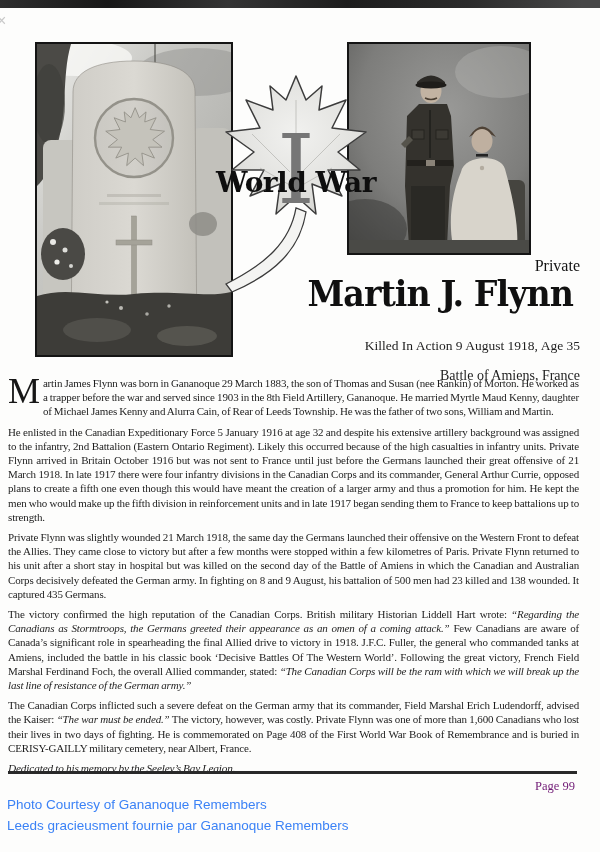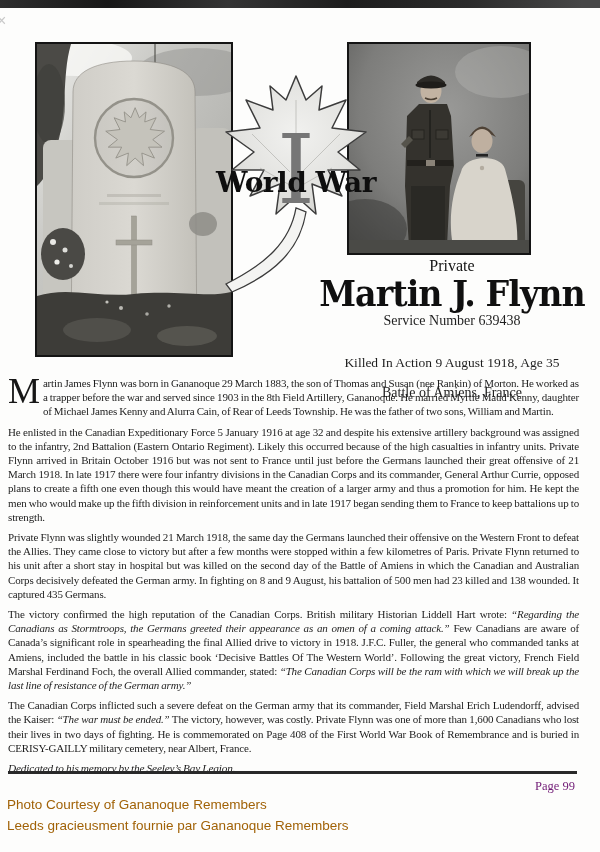--- a/index.html
+++ b/index.html
@@ -19,40 +19,40 @@
 
   
   .leaf-emblem{position:absolute;left:210px;top:72px;width:172px;height:232px;z-index:3;}
   .leaf-emblem svg{position:absolute;left:0;top:0;}
   .ww-numeral{position:absolute;left:0;top:50px;width:172px;text-align:center;
     font-family:"DejaVu Serif",serif;font-size:96px;line-height:96px;color:#767676;}
   .ww-label{position:absolute;left:0;top:94px;width:172px;text-align:center;
     font-family:"DejaVu Serif",serif;font-weight:bold;font-size:28px;color:#0e0e0e;letter-spacing:-0.5px;}
 
   
-  .header-block{position:absolute;left:312px;top:257px;width:280px;text-align:center;}
+  .header-block{position:absolute;left:300px;top:257px;width:280px;text-align:right;}
   .rank{font-size:16px;color:#141414;}
   .soldier-name{font-family:"DejaVu Serif",serif;font-weight:bold;font-size:35px;line-height:37px;
     color:#101010;letter-spacing:-1px;transform:scaleX(.95);transform-origin:center;white-space:nowrap;}
   .svc{font-size:14px;margin-top:1px;}
   .kia{font-size:13.5px;margin-top:26px;}
   .battle{font-size:14px;margin-top:14px;}
 
   
   .article{position:absolute;left:8px;top:376px;width:571px;font-size:11px;line-height:14.2px;
     text-align:justify;letter-spacing:-0.15px;word-spacing:-0.5px;color:#1d1d1d;}
   .article p{margin:0 0 6px 0;}
   .drop-cap{float:left;font-size:36px;line-height:27px;padding:2px 3px 0 0;color:#161616;}
   .dedication{font-style:italic;font-size:11.3px;margin-top:3px;}
 
   .rule{position:absolute;left:8px;top:771px;width:569px;height:2.6px;background:#292929;}
   .page-number{position:absolute;right:25px;top:779px;font-size:12.5px;color:#701a75;}
 
   .credits{position:absolute;left:7px;top:795px;font-family:"Liberation Sans",sans-serif;
-    font-size:13.5px;line-height:20.5px;color:#a16207;}
+    font-size:13.5px;line-height:20.5px;color:#3b82f6;}
 </style>
 </head>
 <body>
 
 <div class="page">
 
   <div class="scan-bar"></div>
   <div class="scratch-x">×</div>
 
   <div class="photo left-photo">
@@ -154,21 +154,20 @@
       <path d="M68 38 Q82 25 96 38 L96 42 Q82 35 68 42 Z" fill="#2c2a26"></path>
       <ellipse cx="82" cy="41" rx="15.5" ry="3.6" fill="#1f1d1a"></ellipse>
       <path d="M76 54 Q82 57 88 54" stroke="#4a3f33" stroke-width="1.4" fill="none"></path>
       <rect x="0" y="196" width="180" height="13" fill="#4a4a46"></rect>
     </svg>
   </div>
 
   <div class="header-block">
     <div class="rank">Private</div>
     <div class="soldier-name">Martin J. Flynn</div>
-    <div class="svc">Service Number 639438</div>
     <div class="kia">Killed In Action 9 August 1918, Age 35</div>
     <div class="battle">Battle of Amiens, France</div>
   </div>
 
   <div class="article">
     <div>
         <p><span class="drop-cap">M</span><span>artin James Flynn was born in Gananoque 29 March 1883, the son of Thomas and Susan (nee Rankin) of Morton.  He worked as a trapper before the war and served since 1903 in the 8th Field Artillery, Gananoque. He married Myrtle Maud Kenny, daughter of Michael James Kenny and Alurra Cain, of Rear of Leeds Township.  He was the father of two sons, William and Martin.</span></p>
         <p><span>He enlisted in the Canadian Expeditionary Force 5 January 1916 at age 32 and despite his extensive artillery background was assigned to the infantry, 2nd Battalion (Eastern Ontario Regiment). Likely this occurred because of the high casualties in infantry units. Private Flynn arrived in Britain October 1916 but was not sent to France until just before the Germans launched their great offensive of 21 March 1918. In late 1917 there were four infantry divisions in the Canadian Corps and its commander, General Arthur Currie, opposed plans to create a fifth one even though this would have meant the creation of a larger army and thus a promotion for him. He kept the men who would make up the fifth division in reinforcement units and in late 1917 began sending them to France to keep battalions up to strength.</span></p>
         <p><span>Private Flynn was slightly wounded 21 March 1918, the same day the Germans launched their offensive on the Western Front to defeat the Allies. They came close to victory but after a few months were stopped within a few kilometres of Paris. Private Flynn returned to his unit after a short stay in hospital but was killed on the second day of the Battle of Amiens in which the Canadian and Australian Corps decisively defeated the German army. In fighting on 8 and 9 August, his battalion of 500 men had 23 killed and 138 wounded. It captured 435 Germans.</span></p>
         <p><span>The victory confirmed the high reputation of the Canadian Corps. British military Historian Liddell Hart wrote: </span><i>“Regarding the Canadians as Stormtroops, the Germans greeted their appearance as an omen of a coming attack.”</i><span> Few Canadians are aware of Canada’s significant role in spearheading the final Allied drive to victory in 1918. J.F.C. Fuller, the general who commanded tanks at Amiens, included the battle in his classic book ‘Decisive Battles Of The Western World’. Following the great victory, French Field Marshal Ferdinand Foch, the overall Allied commander, stated: </span><i>“The Canadian Corps will be the ram with which we will break up the last line of resistance of the German army.”</i></p>

